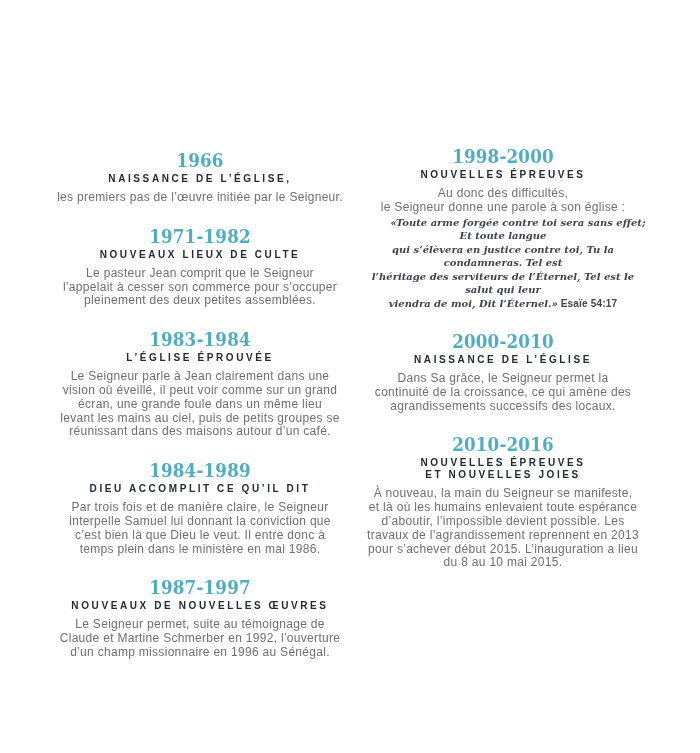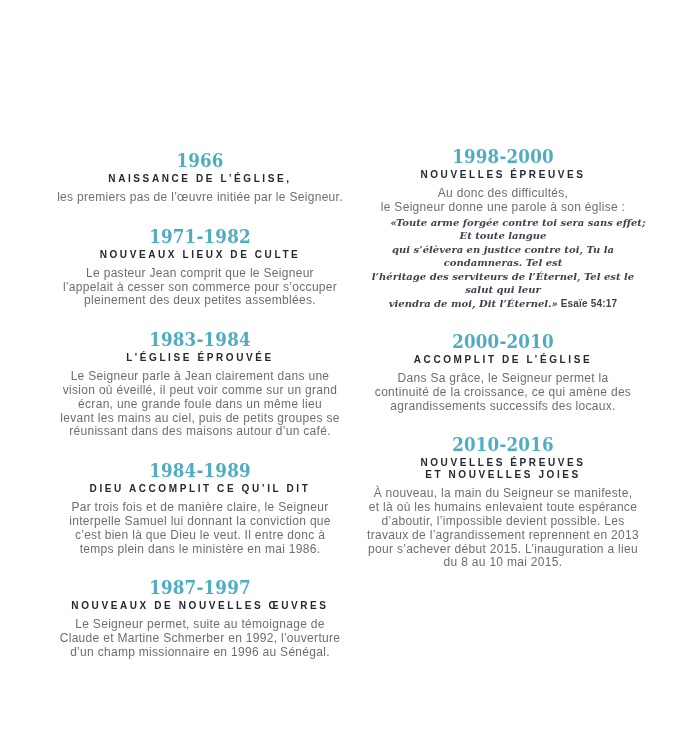--- a/index.html
+++ b/index.html
@@ -133,21 +133,21 @@
       <div class="body-text">Au donc des difficultés,
 le Seigneur donne une parole à son église :</div>
       <div class="quote-block"><span class="quote">«Toute arme forgée contre toi sera sans effet; Et toute langue
 qui s’élèvera en justice contre toi, Tu la condamneras. Tel est
 l’héritage des serviteurs de l’Éternel, Tel est le salut qui leur
 viendra de moi, Dit l’Éternel.»</span> <span class="reference">Esaïe 54:17</span></div>
     </div>
 
     <div class="section">
       <div class="year">2000-2010</div>
-      <div class="subtitle">ACCOMPLIT DE L’ÉGLISE</div>
+      <div class="subtitle">NAISSANCE DE L’ÉGLISE</div>
       <div class="body-text">Dans Sa grâce, le Seigneur permet la
 continuité de la croissance, ce qui amène des
 agrandissements successifs des locaux.</div>
     </div>
 
     <div class="section">
       <div class="year">2010-2016</div>
       <div class="subtitle">NOUVELLES ÉPREUVES
 ET NOUVELLES JOIES</div>
       <div class="body-text">À nouveau, la main du Seigneur se manifeste,

